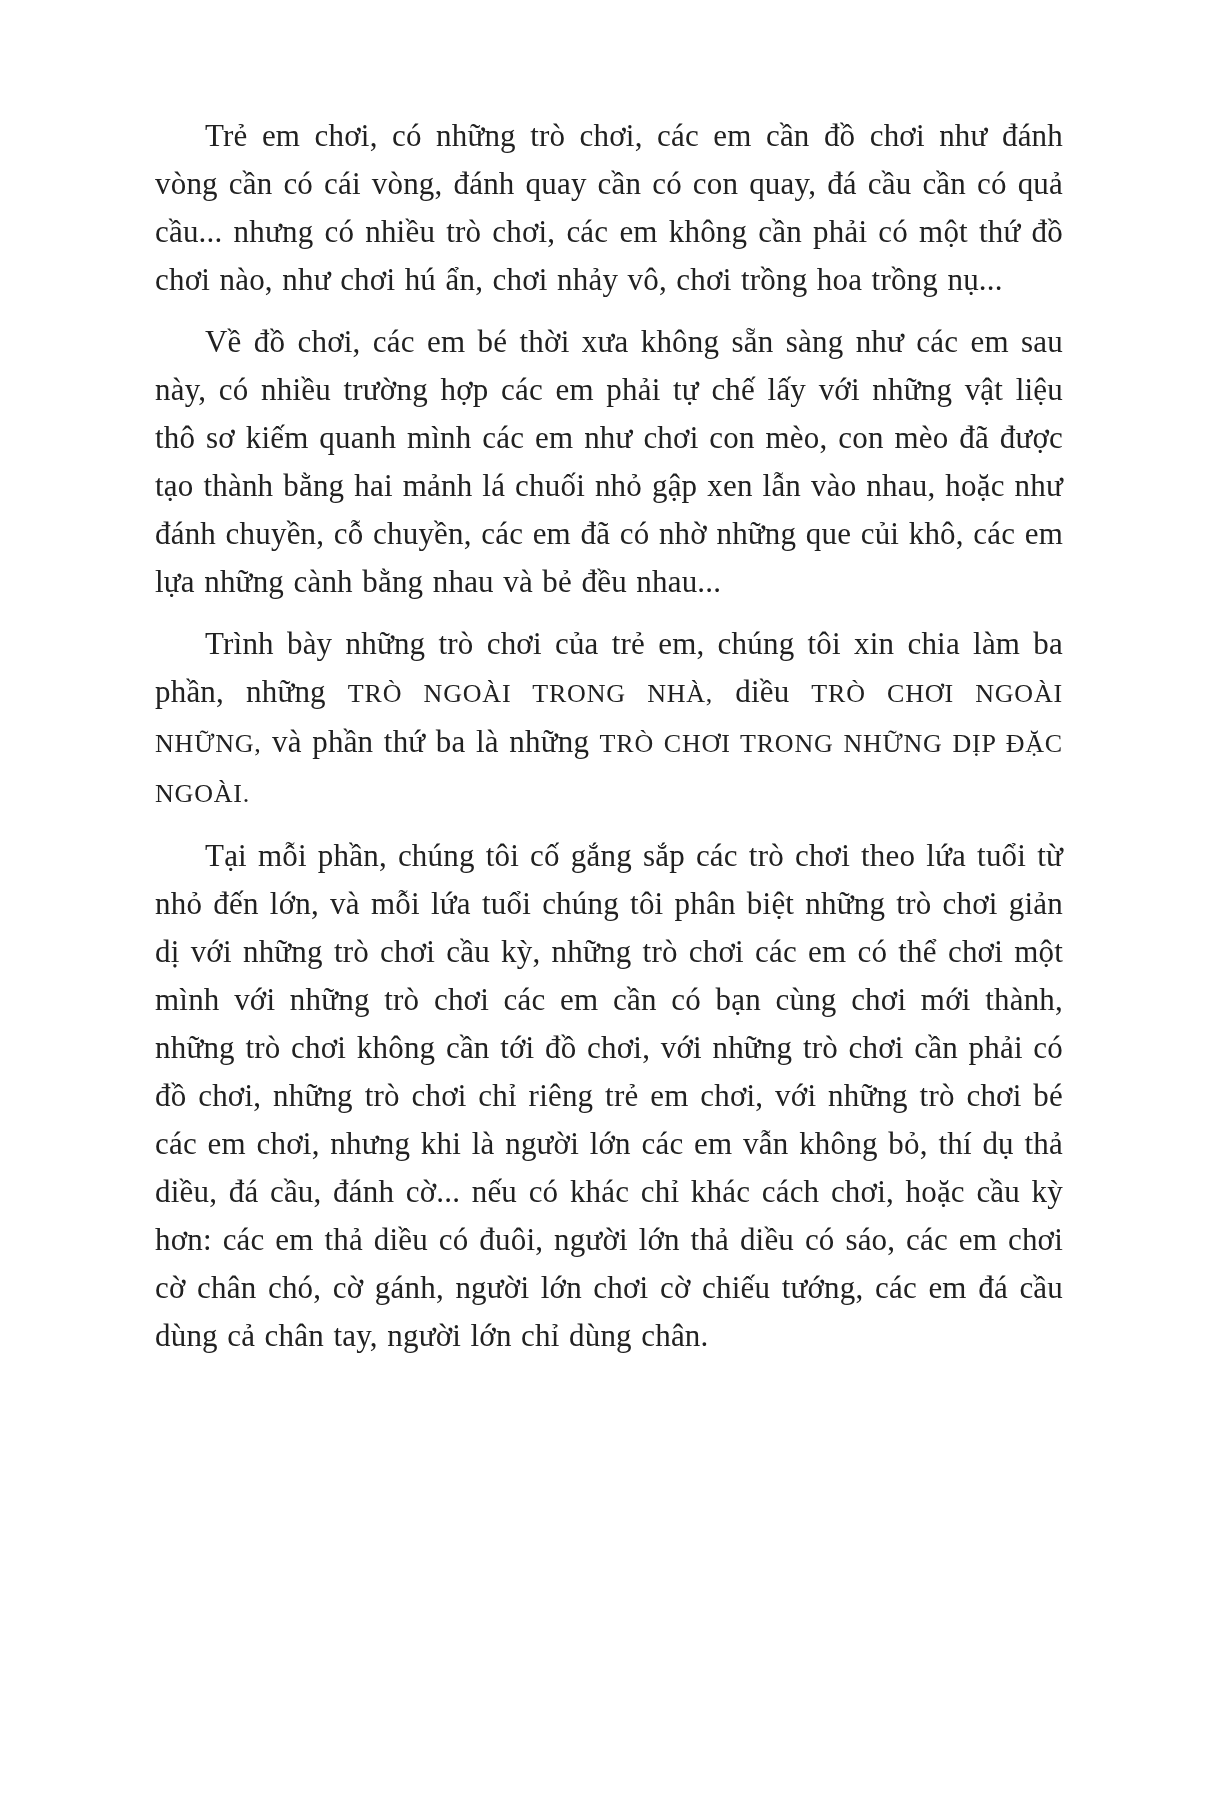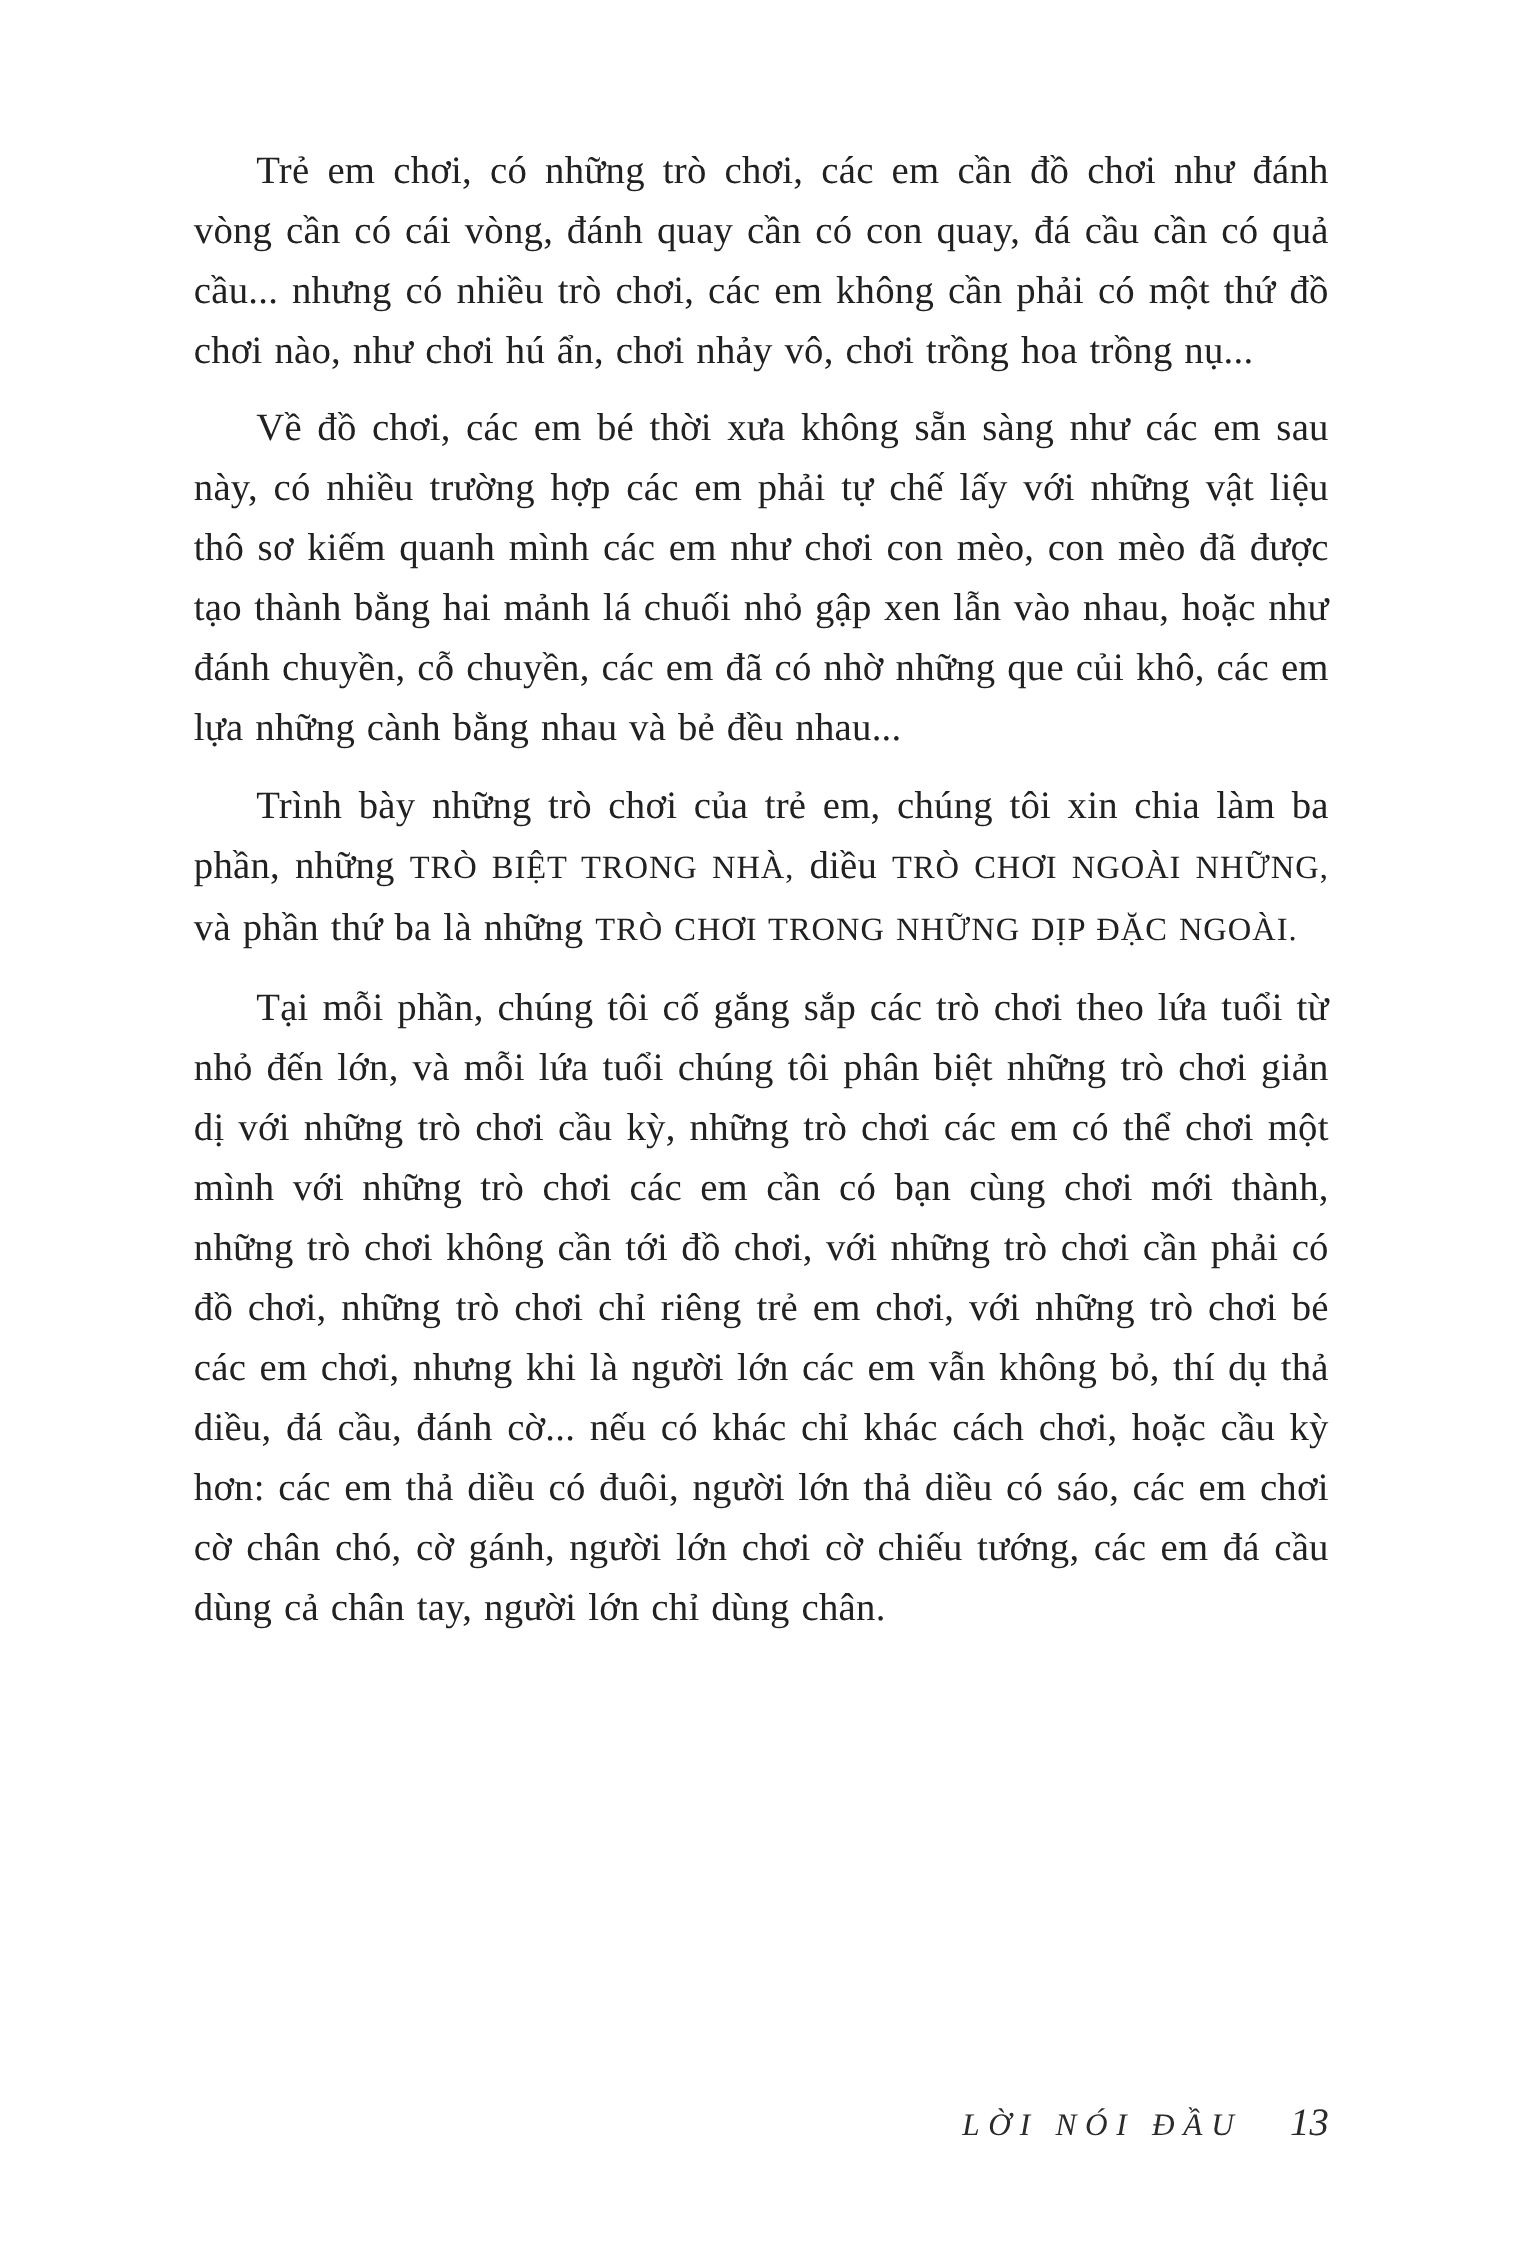--- a/index.html
+++ b/index.html
@@ -59,25 +59,21 @@
 <body>
 
 <div class="page">
 
   <div class="text-block">
 
     <p>Trẻ em chơi, có những trò chơi, các em cần đồ chơi như đánh vòng cần có cái vòng, đánh quay cần có con quay, đá cầu cần có quả cầu... nhưng có nhiều trò chơi, các em không cần phải có một thứ đồ chơi nào, như chơi hú ẩn, chơi nhảy vô, chơi trồng hoa trồng nụ...</p>
 
     <p>Về đồ chơi, các em bé thời xưa không sẵn sàng như các em sau này, có nhiều trường hợp các em phải tự chế lấy với những vật liệu thô sơ kiếm quanh mình các em như chơi con mèo, con mèo đã được tạo thành bằng hai mảnh lá chuối nhỏ gập xen lẫn vào nhau, hoặc như đánh chuyền, cỗ chuyền, các em đã có nhờ những que củi khô, các em lựa những cành bằng nhau và bẻ đều nhau...</p>
 
-    <p><span class="normal">Trình bày những trò chơi của trẻ em, chúng tôi xin chia làm ba phần, những </span><span class="caps">TRÒ BIỆT TRONG NHÀ,</span><span class="normal"> diều </span><span class="caps">TRÒ CHƠI NGOÀI NHỮNG,</span><span class="normal"> và phần thứ ba là những </span><span class="caps">TRÒ CHƠI TRONG NHỮNG DỊP ĐẶC NGOÀI.</span></p>
+    <p><span class="normal">Trình bày những trò chơi của trẻ em, chúng tôi xin chia làm ba phần, những </span><span class="caps">TRÒ NGOÀI TRONG NHÀ,</span><span class="normal"> diều </span><span class="caps">TRÒ CHƠI NGOÀI NHỮNG,</span><span class="normal"> và phần thứ ba là những </span><span class="caps">TRÒ CHƠI TRONG NHỮNG DỊP ĐẶC NGOÀI.</span></p>
 
     <p>Tại mỗi phần, chúng tôi cố gắng sắp các trò chơi theo lứa tuổi từ nhỏ đến lớn, và mỗi lứa tuổi chúng tôi phân biệt những trò chơi giản dị với những trò chơi cầu kỳ, những trò chơi các em có thể chơi một mình với những trò chơi các em cần có bạn cùng chơi mới thành, những trò chơi không cần tới đồ chơi, với những trò chơi cần phải có đồ chơi, những trò chơi chỉ riêng trẻ em chơi, với những trò chơi bé các em chơi, nhưng khi là người lớn các em vẫn không bỏ, thí dụ thả diều, đá cầu, đánh cờ... nếu có khác chỉ khác cách chơi, hoặc cầu kỳ hơn: các em thả diều có đuôi, người lớn thả diều có sáo, các em chơi cờ chân chó, cờ gánh, người lớn chơi cờ chiếu tướng, các em đá cầu dùng cả chân tay, người lớn chỉ dùng chân.</p>
 
 
   </div>
 
-  <div class="footer">
-    <span class="section-label">LỜI NÓI ĐẦU</span>
-    <span class="page-number">13</span>
-  </div>
 
 </div>
 
 </body></html>

